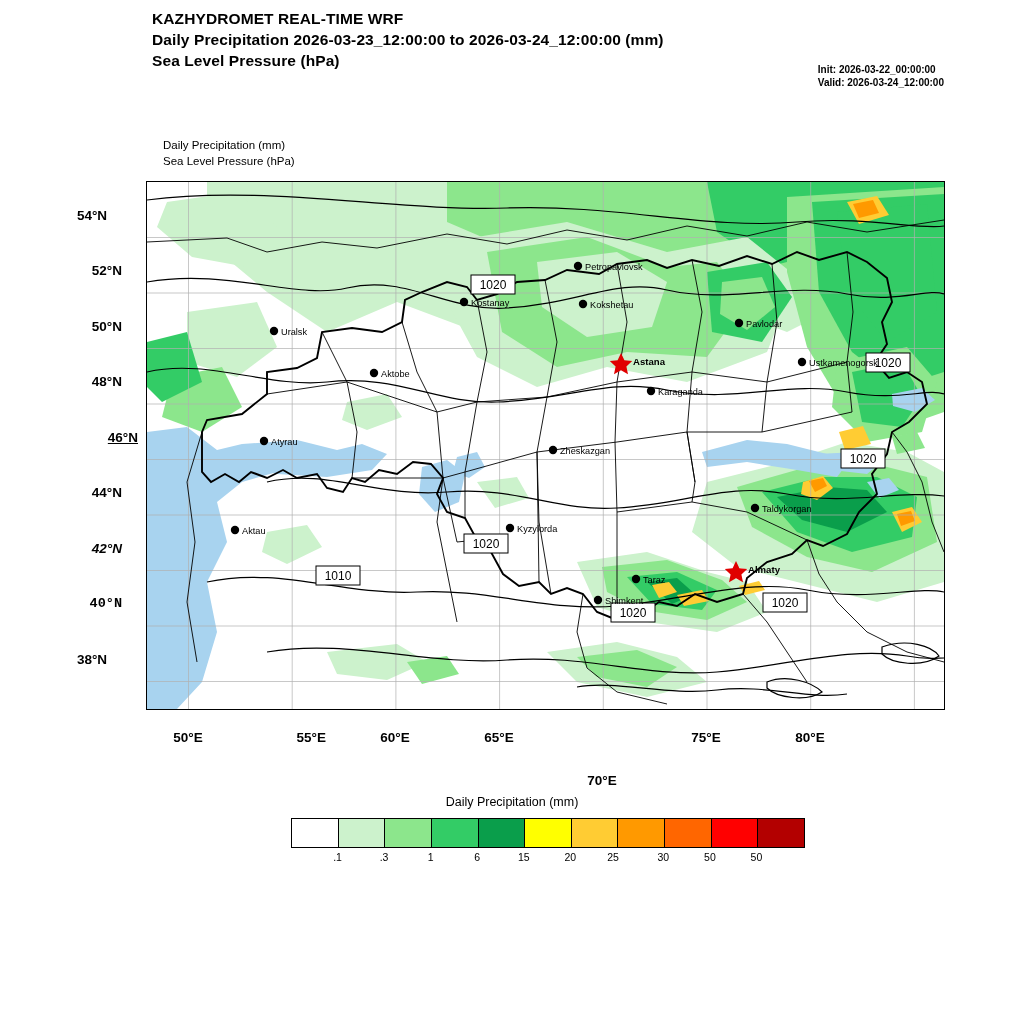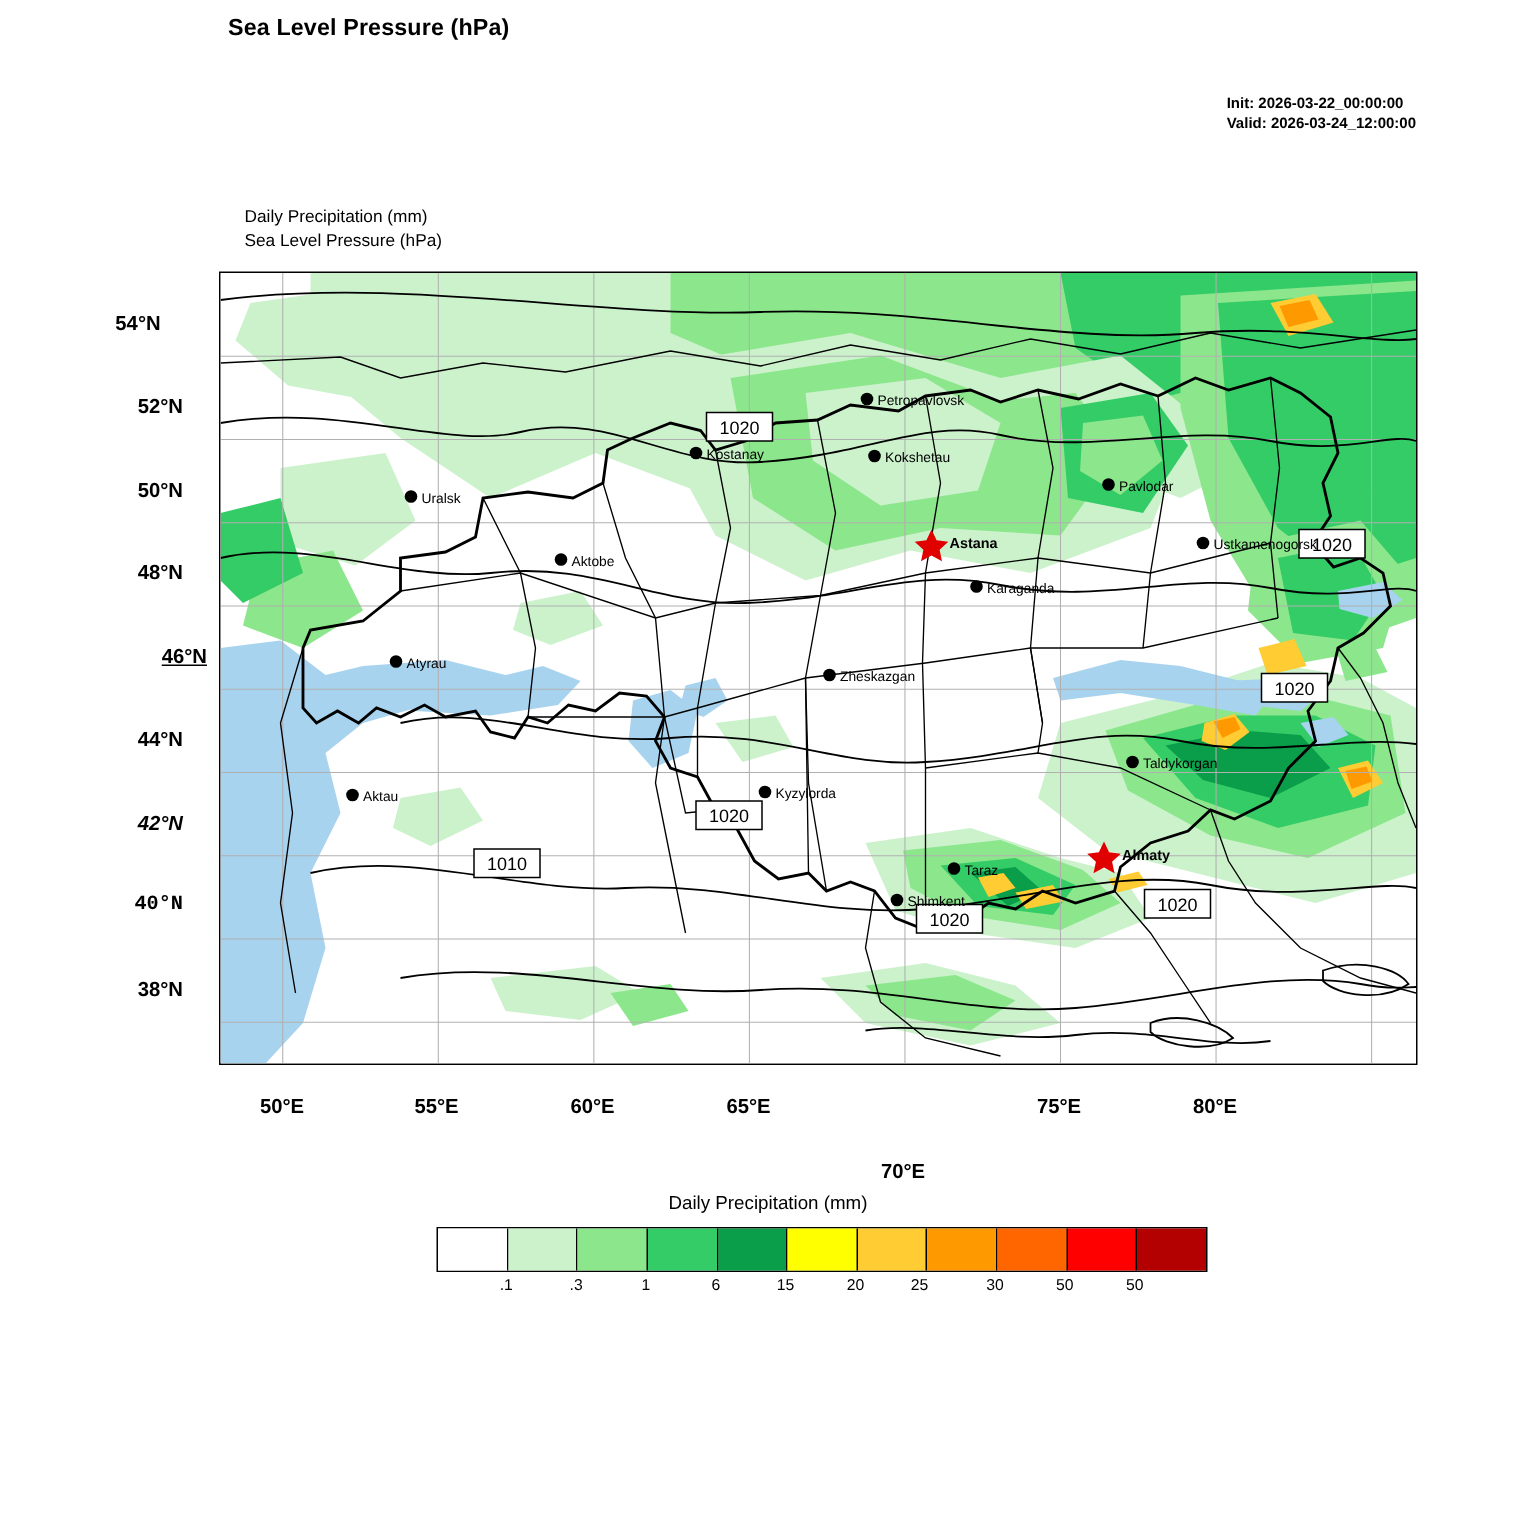--- a/index.html
+++ b/index.html
@@ -112,20 +112,22 @@
   .iso-label {
     font-size: 12px;
     font-family: "Liberation Sans", sans-serif;
     fill: #000;
   }
 </style>
 </head>
 <body>
 
 <div class="title-block">
+  <div>KAZHYDROMET REAL-TIME WRF</div>
+  <div>Daily Precipitation 2026-03-23_12:00:00 to 2026-03-24_12:00:00 (mm)</div>
   <div>Sea Level Pressure  (hPa)</div>
 </div>
 
 <div class="init-block">
   <div>Init: 2026-03-22_00:00:00</div>
   <div>Valid: 2026-03-24_12:00:00</div>
 </div>
 
 <div class="subcap">
   <div>Daily Precipitation   (mm)</div>
@@ -402,24 +404,24 @@
 </div>
 
 <div class="axis-label ylab" style="left:62px; top:208px;text-align:center;">54°N</div>
 <div class="axis-label ylab" style="left:62px; top:263px;">52°N</div>
 <div class="axis-label ylab" style="left:62px; top:319px;">50°N</div>
 <div class="axis-label ylab" style="left:62px; top:374px;">48°N</div>
 <div class="axis-label ylab" style="left:78px; top:430px;text-decoration:underline;">46°N</div>
 <div class="axis-label ylab" style="left:62px; top:485px;">44°N</div>
 <div class="axis-label ylab" style="left:62px; top:541px;font-style:italic;">42°N</div>
 <div class="axis-label ylab" style="left:62px; top:596px;font-family:Liberation Mono, monospace;">40°N</div>
-<div class="axis-label ylab" style="left:62px; top:652px;">38°N</div>
+<div class="axis-label ylab" style="left:62px; top:652px;text-align:center;">38°N</div>
 
 <div class="axis-label xlab" style="left:153px; top:730px;">50°E</div>
-<div class="axis-label xlab" style="left:256px; top:730px;">55°E</div>
+<div class="axis-label xlab" style="left:256px; top:730px;text-align:right;">55°E</div>
 <div class="axis-label xlab" style="left:360px; top:730px;">60°E</div>
 <div class="axis-label xlab" style="left:464px; top:730px;">65°E</div>
 <div class="axis-label xlab" style="left:567px; top:730px;margin-top:43px;">70°E</div>
 <div class="axis-label xlab" style="left:671px; top:730px;">75°E</div>
 <div class="axis-label xlab" style="left:775px; top:730px;">80°E</div>
 
 <div id="cbar-title">Daily Precipitation (mm)</div>
 <div id="cbar">
     <div style="background: rgb(255, 255, 255);"></div>
     <div style="background: rgb(204, 242, 204);"></div>

